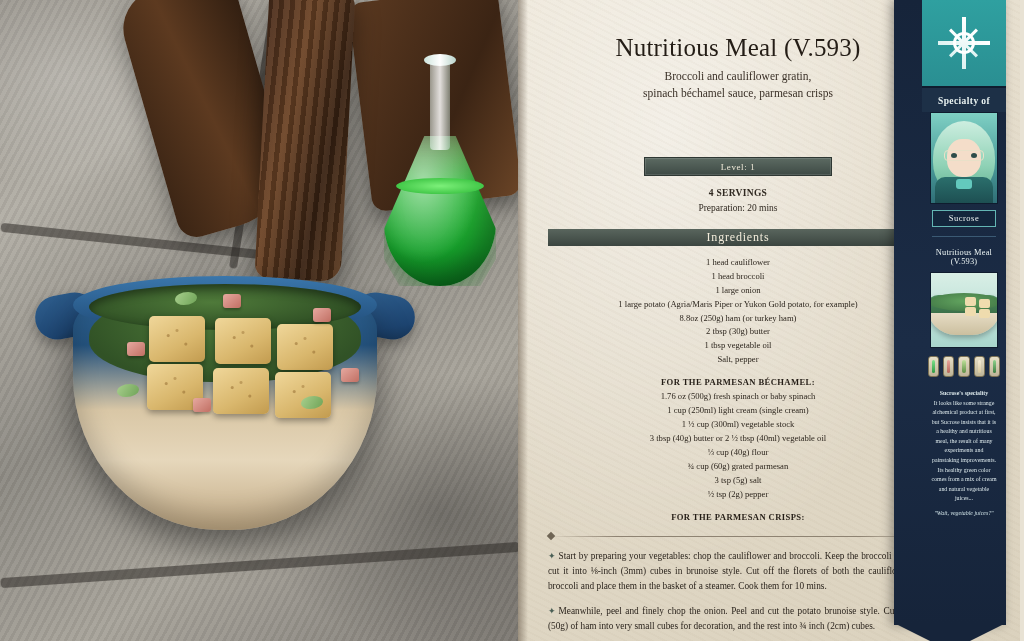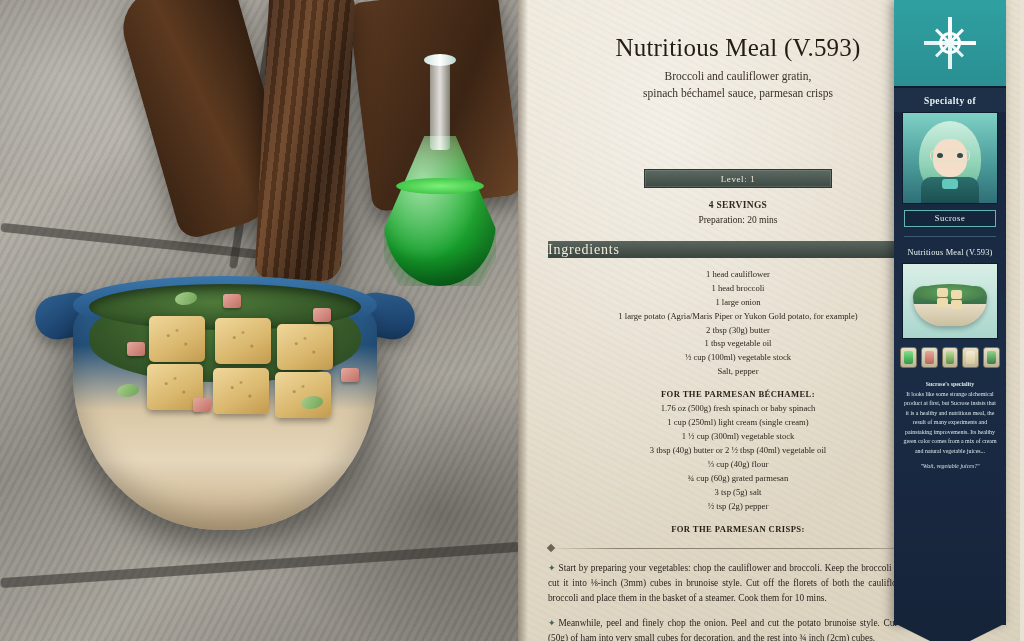--- a/index.html
+++ b/index.html
@@ -159,38 +159,38 @@
     background:linear-gradient(90deg, rgba(60,45,30,.42), rgba(60,45,30,0));
   }
   .content{ position:relative; padding:16px 92px 0 30px; }
 
   h1.title{
     margin:18px 0 6px; text-align:center;
     font-size:25px; font-weight:400; letter-spacing:.2px; color:#241d16;
   }
   .subtitle{
     text-align:center; font-size:11.5px; line-height:1.5; color:#3b3128;
-    margin-bottom:28px;
+    margin-bottom:16px;
   }
   .lvlwrap{ display:flex; justify-content:center; margin:10px 0 10px; }
   .lvl{
     width:188px; height:19px; line-height:19px; text-align:center;
     font-size:9px; color:#f0ead9; letter-spacing:.6px;
     background:linear-gradient(180deg,#5c6a62,#3e4a45);
     border:1px solid #2e3733;
     box-shadow:inset 0 0 0 1px rgba(255,255,255,.12);
     margin-top:38px;
   }
   .meta{ text-align:center; font-size:9.5px; line-height:1.65; color:#2f2820; margin-bottom:12px;}
   .meta .servings{ font-weight:bold; letter-spacing:.3px; }
 
   .bandwrap{ display:flex; justify-content:center; margin:6px 0 10px;}
   .band{
-    width:100%; max-width:382px; height:17px; line-height:17px; 
-    font-size:14px; color:#f2ecdb; letter-spacing:.8px;
+    width:100%; max-width:382px; height:17px; line-height:17px; text-align:center;
+    font-size:12px; color:#f2ecdb; letter-spacing:.8px;
     background:linear-gradient(180deg,#59655d,#3b4540);
   }
   ul.ing{ list-style:none; margin:0 0 8px; padding:0; text-align:center; }
   ul.ing li{ font-size:8.6px; line-height:1.62; color:#2d261e; }
   .subhead{ text-align:center; font-size:8.6px; font-weight:bold; letter-spacing:.4px;
             margin:10px 0 3px; color:#241d16;}
   .rule{
     width:100%; height:1px; margin:14px 0 12px;
     background:linear-gradient(90deg, transparent, #8e8372 18%, #8e8372 82%, transparent);
     position:relative;
@@ -202,20 +202,21 @@
   .rule:before{ left:0; } .rule:after{ right:0; }
 
   .steps p{ font-size:9.3px; line-height:1.62; margin:0 0 10px; color:#2b241d; text-align:justify;}
   .steps .mark{ color:#4a5f55; font-size:9px; margin-right:3px;}
 
   
   .banner{
     position:absolute; right:14px; top:0; width:112px; height:625px;
     background:linear-gradient(180deg,#16243a 0%, #1b2c46 55%, #16243a 100%);
     box-shadow:-3px 0 10px rgba(0,0,0,.35);
+    padding-left:28px;
   }
   .banner:after{
     content:""; position:absolute; left:0; bottom:-26px; width:112px; height:28px;
     background:linear-gradient(180deg,#16243a,#16243a);
     clip-path:polygon(0 0, 100% 0, 50% 100%);
   }
   .b-top{
     height:88px; background:linear-gradient(180deg,#2fa0a0,#2a8f92);
     display:flex; align-items:center; justify-content:center;
     border-bottom:2px solid #0f1c2e;
@@ -379,23 +380,23 @@
 
       <div class="bandwrap">
         <div class="band">Ingredients</div>
       </div>
 
       <ul class="ing">
         <li>1 head cauliflower</li>
         <li>1 head broccoli</li>
         <li>1 large onion</li>
         <li>1 large potato (Agria/Maris Piper or Yukon Gold potato, for example)</li>
+        <li>8.8oz (250g) ham (or turkey ham)</li>
         <li>2 tbsp (30g) butter</li>
         <li>1 tbsp vegetable oil</li>
-        <li>½ cup (100ml) vegetable stock</li>
         <li>Salt, pepper</li>
       </ul>
 
       <div class="subhead">FOR THE PARMESAN BÉCHAMEL:</div>
       <ul class="ing">
         <li>1.76 oz (500g) fresh spinach or baby spinach</li>
         <li>1 cup (250ml) light cream (single cream)</li>
         <li>1 ½ cup (300ml) vegetable stock</li>
         <li>3 tbsp (40g) butter or 2 ½ tbsp (40ml)  vegetable oil</li>
         <li>⅓ cup (40g) flour</li>

